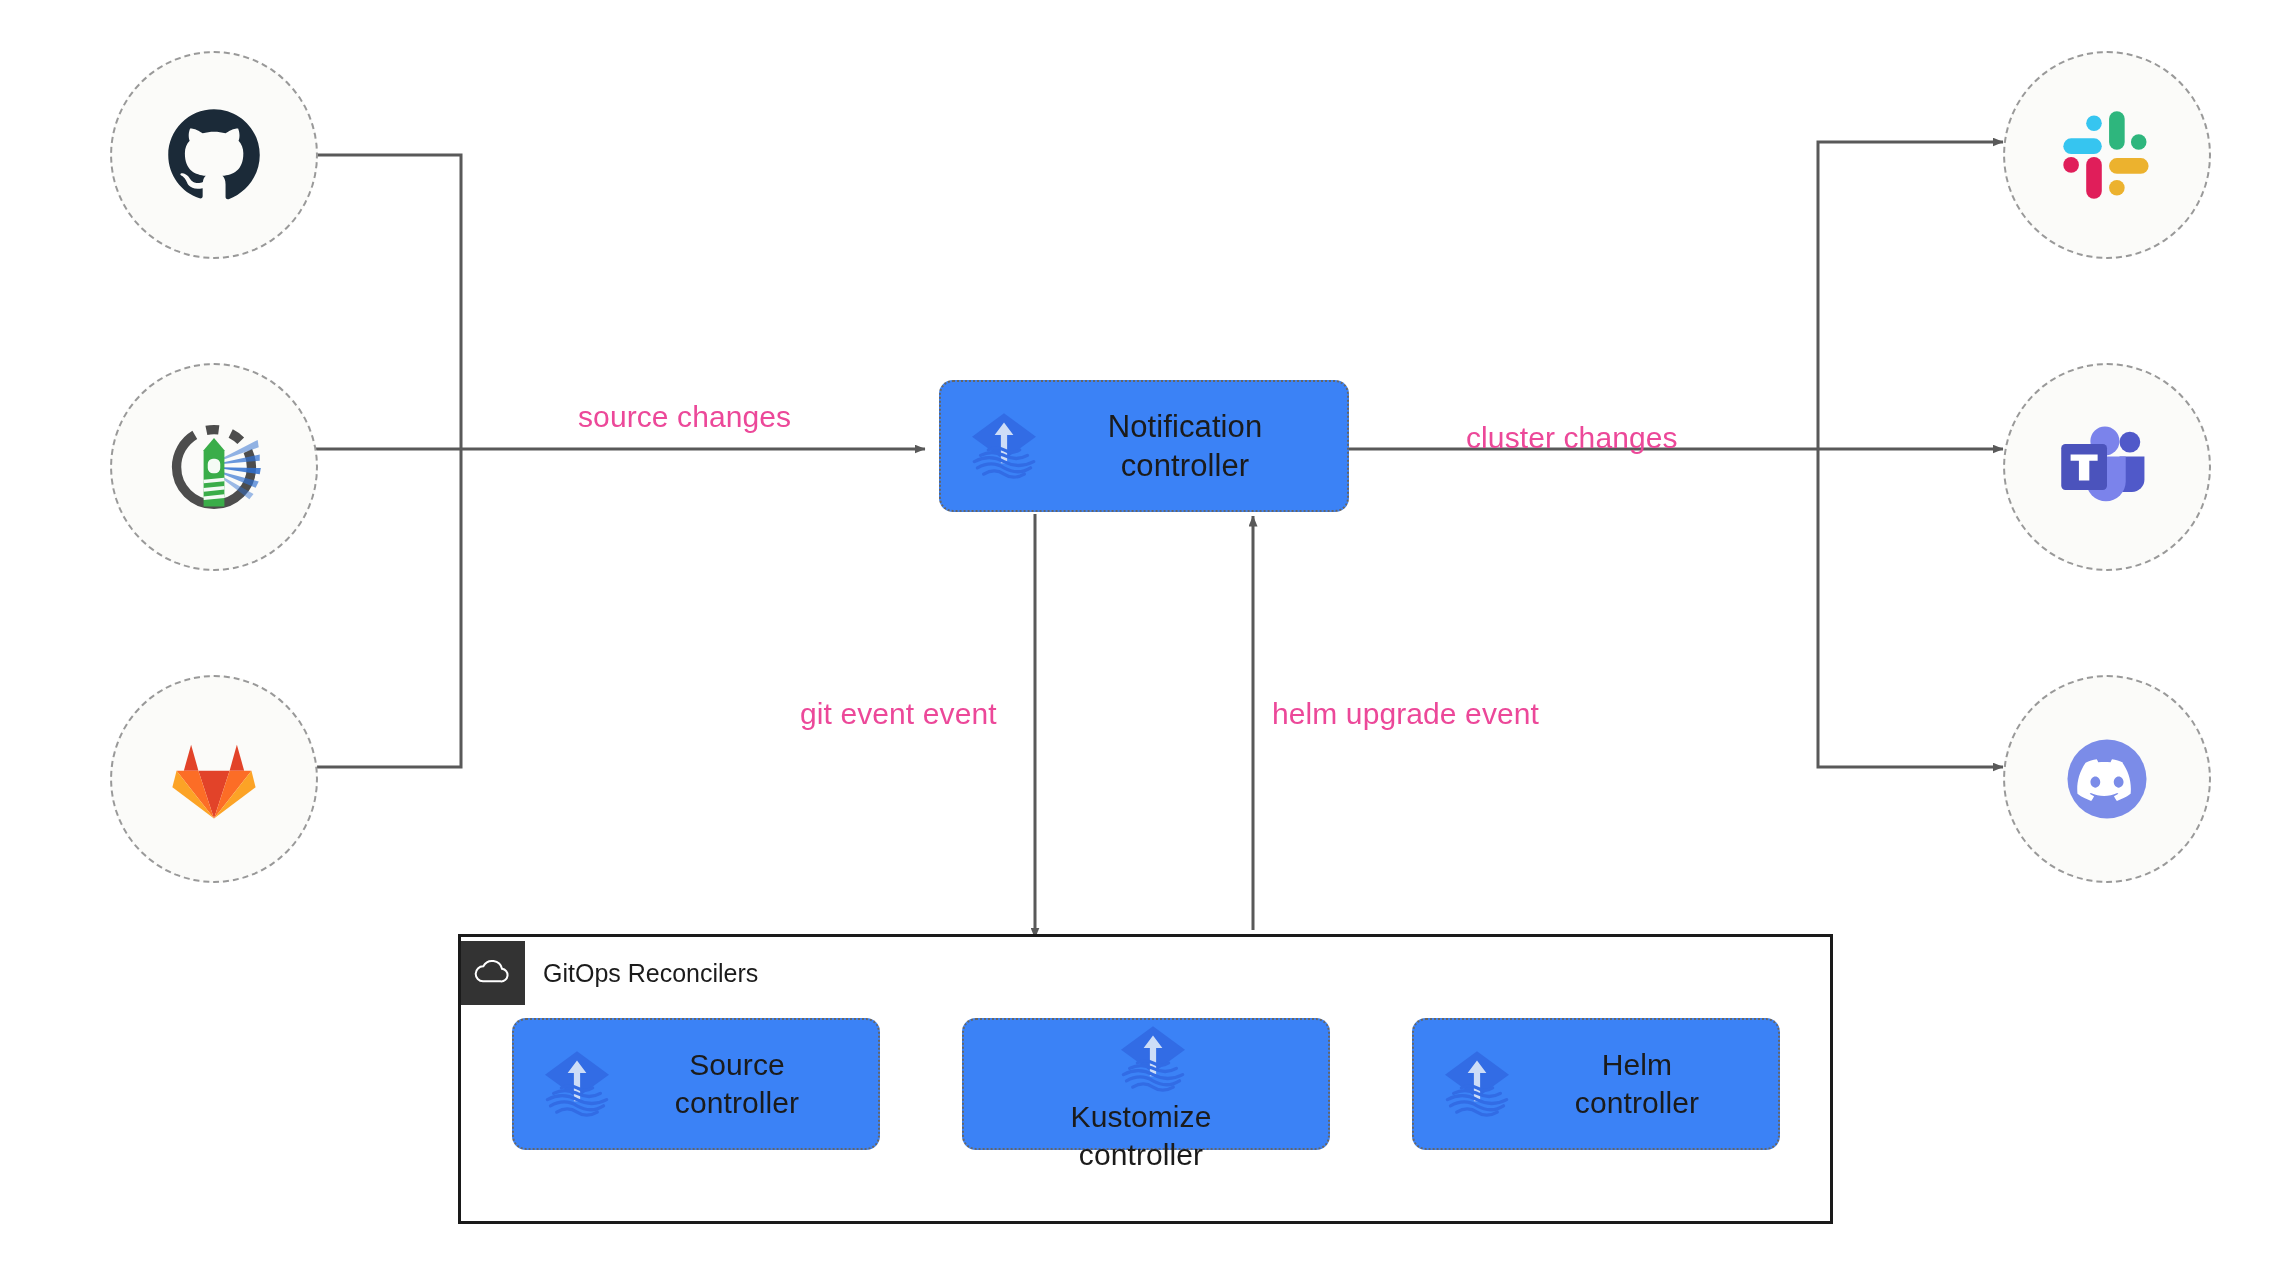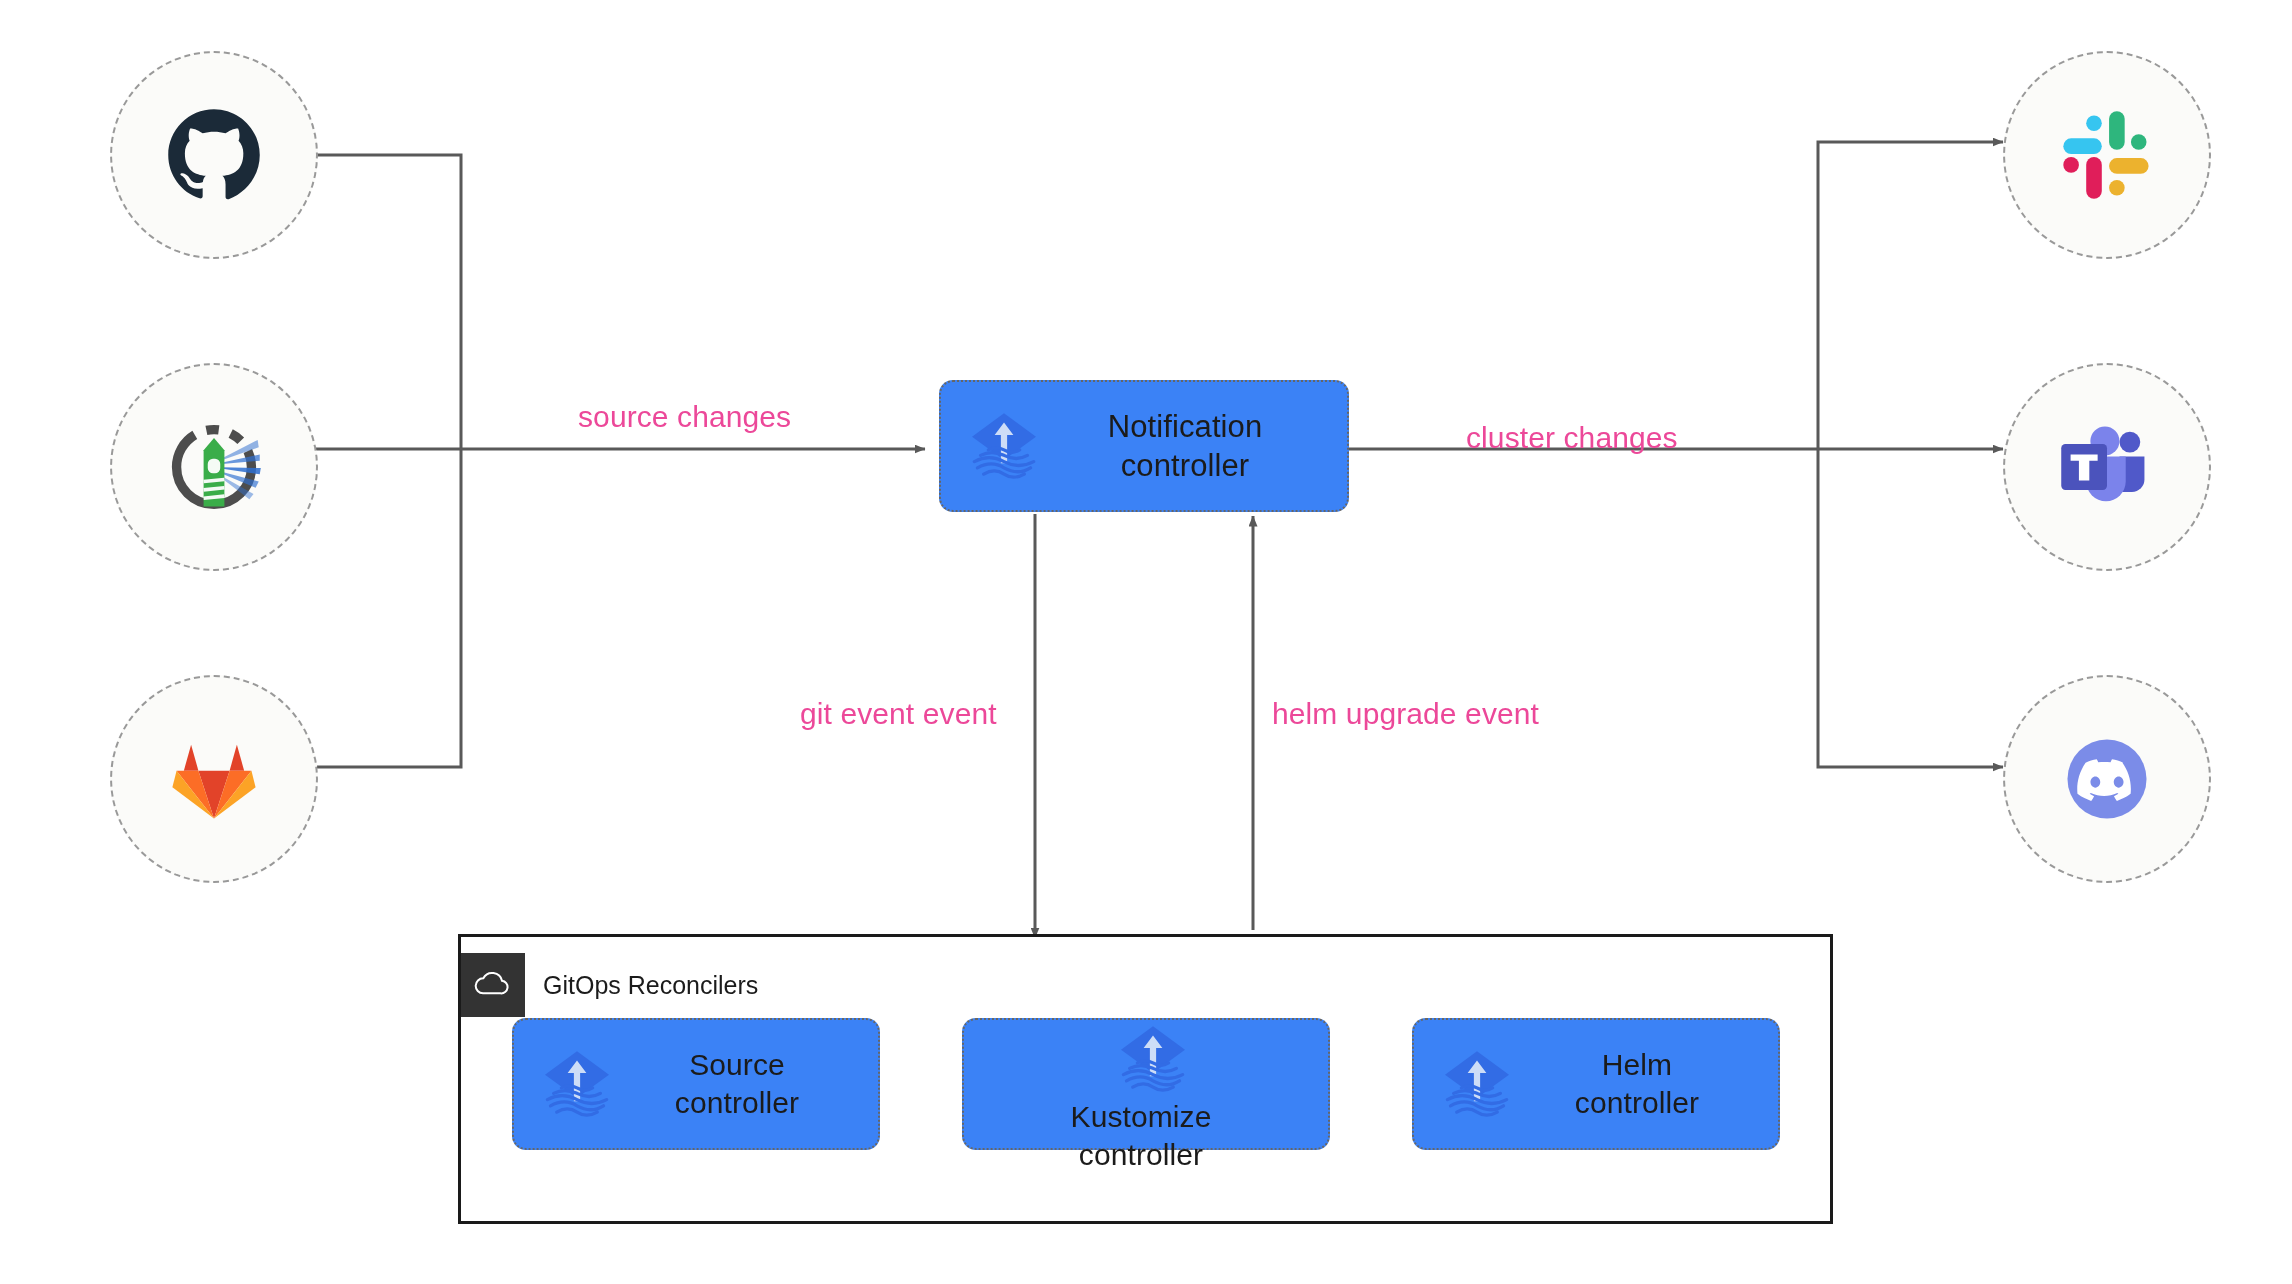--- a/index.html
+++ b/index.html
@@ -77,21 +77,21 @@
   #gitops-group {
     position: absolute;
     left: 458px; top: 934px;
     width: 1375px; height: 290px;
     border: 3px solid #1a1a1a;
     background: #ffffff;
     box-sizing: border-box;
   }
   #gitops-header {
     position: absolute;
-    left: 0; top: 16px;
+    left: 0; top: 4px;
     display: flex;
     align-items: center;
   }
   #gitops-icon-tile {
     width: 64px; height: 64px;
     background: #333333;
     display: flex;
     align-items: center;
     justify-content: center;
   }

